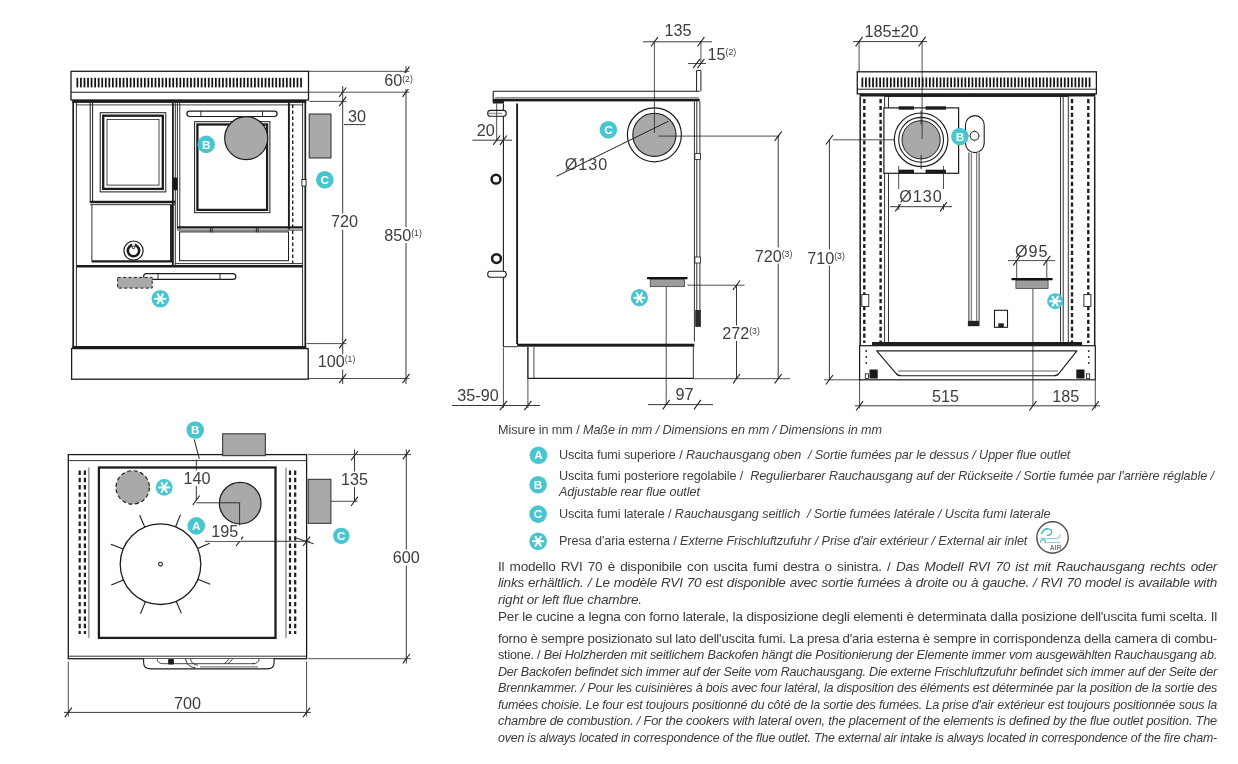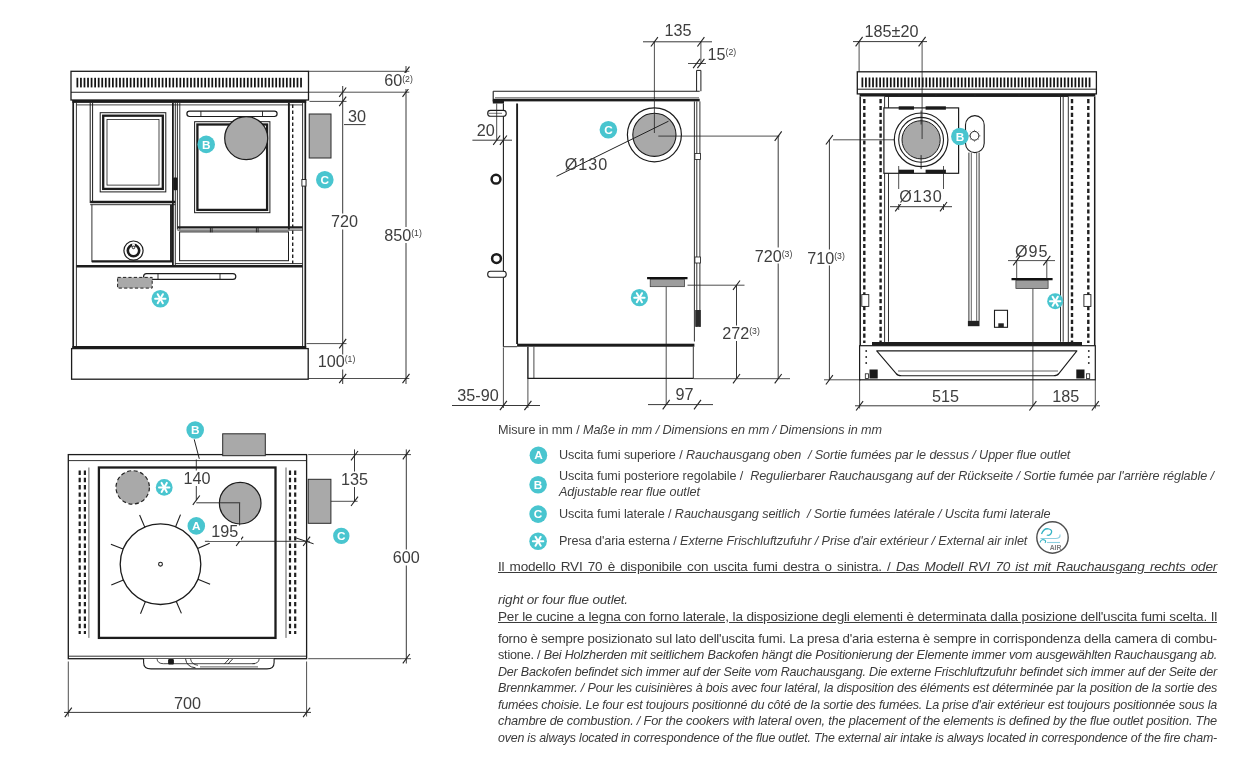--- a/index.html
+++ b/index.html
@@ -2,21 +2,21 @@
 <html><head>
 <meta charset="utf-8">
 <style>
 html,body { margin:0; padding:0; background:#ffffff; }
 body { width:1238px; height:764px; font-family:"Liberation Sans",sans-serif; }
 #page { position:relative; width:1238px; height:764px; overflow:hidden; }
 svg { position:absolute; left:0; top:0; }
 svg text { font-family:"Liberation Sans",sans-serif; }
 .leg { position:absolute; left:558.5px; font-size:13.4px; line-height:16.3px; color:#3f3f3f; letter-spacing:-0.1px; white-space:nowrap; transform:scaleX(0.944); transform-origin:0 50%; }
 .jl,.ll,.js { position:absolute; left:498px; width:719px; font-size:13.55px; line-height:16.45px; color:#3b3b3b; letter-spacing:-0.22px; }
-.jl { text-align:justify; text-align-last:justify;text-decoration:underline; }
+.jl { text-align:justify; text-align-last:justify; }
 .ll,.js { white-space:nowrap; }
 .js { transform-origin:0 50%; }
 i { font-style:italic; }
 #misure { position:absolute; left:498px; top:422.1px; font-size:13.4px; color:#3f3f3f; letter-spacing:-0.1px; white-space:nowrap; transform:scaleX(0.944); transform-origin:0 50%; }
 </style>
 </head>
 <body>
 <div id="page">
 
 <svg width="1238" height="764" viewBox="0 0 1238 764">
@@ -618,21 +618,22 @@
 
 <div class="leg" style="top:447.3px;">Uscita fumi superiore / <i>Rauchausgang oben&nbsp; / Sortie fumées par le dessus / Upper flue outlet</i></div>
 
 <div class="leg" style="top:468.0px;">Uscita fumi posteriore regolabile / <i>&nbsp;Regulierbarer Rauchausgang auf der Rückseite / Sortie fumée par l'arrière réglable /</i><br><i>Adjustable rear flue outlet</i></div>
 
 <div class="leg" style="top:505.9px;">Uscita fumi laterale / <i>Rauchausgang seitlich&nbsp; / Sortie fumées latérale / Uscita fumi laterale</i></div>
 
 <div class="leg" style="top:533.0px;">Presa d'aria esterna / <i>Externe Frischluftzufuhr / Prise d'air extérieur / External air inlet</i></div>
 
 <div class="jl" style="top:558.7px">Il modello RVI 70 è disponibile con uscita fumi destra o sinistra. / <i>Das Modell RVI 70 ist mit Rauchausgang rechts oder</i></div>
-<div class="ll" style="top:591.6px"><i>right or four flue outlet.</i></div>
+<div class="jl" style="top:575.2px"><i>links erhältlich. / Le modèle RVI 70 est disponible avec sortie fumées à droite ou à gauche. / RVI 70 model is available with</i></div>
+<div class="ll" style="top:591.6px"><i>right or left flue chambre.</i></div>
 
 <div class="jl" style="top:609px">Per le cucine a legna con forno laterale, la disposizione degli elementi è determinata dalla posizione dell'uscita fumi scelta. Il</div>
 <div class="js" style="top:630.8px;transform:scaleX(0.9776)">forno è sempre posizionato sul lato dell'uscita fumi. La presa d'aria esterna è sempre in corrispondenza della camera di combu-</div>
 <div class="js" style="top:647.2px;transform:scaleX(0.9323)">stione. / <i>Bei Holzherden mit seitlichem Backofen hängt die Positionierung der Elemente immer vom ausgewählten Rauchausgang ab.</i></div>
 <div class="js" style="top:663.7px;transform:scaleX(0.9246)"><i>Der Backofen befindet sich immer auf der Seite vom Rauchausgang. Die externe Frischluftzufuhr befindet sich immer auf der Seite der</i></div>
 <div class="js" style="top:680.1px;transform:scaleX(0.9286)"><i>Brennkammer. / Pour les cuisinières à bois avec four latéral, la disposition des éléments est déterminée par la position de la sortie des</i></div>
 <div class="js" style="top:696.6px;transform:scaleX(0.9269)"><i>fumées choisie. Le four est toujours positionné du côté de la sortie des fumées. La prise d'air extérieur est toujours positionnée sous la</i></div>
 <div class="js" style="top:713.0px;transform:scaleX(0.9443)"><i>chambre de combustion. / For the cookers with lateral oven, the placement of the elements is defined by the flue outlet position. The</i></div>
 <div class="js" style="top:729.5px;transform:scaleX(0.9157)"><i>oven is always located in correspondence of the flue outlet. The external air intake is always located in correspondence of the fire cham-</i></div>
 </div>

